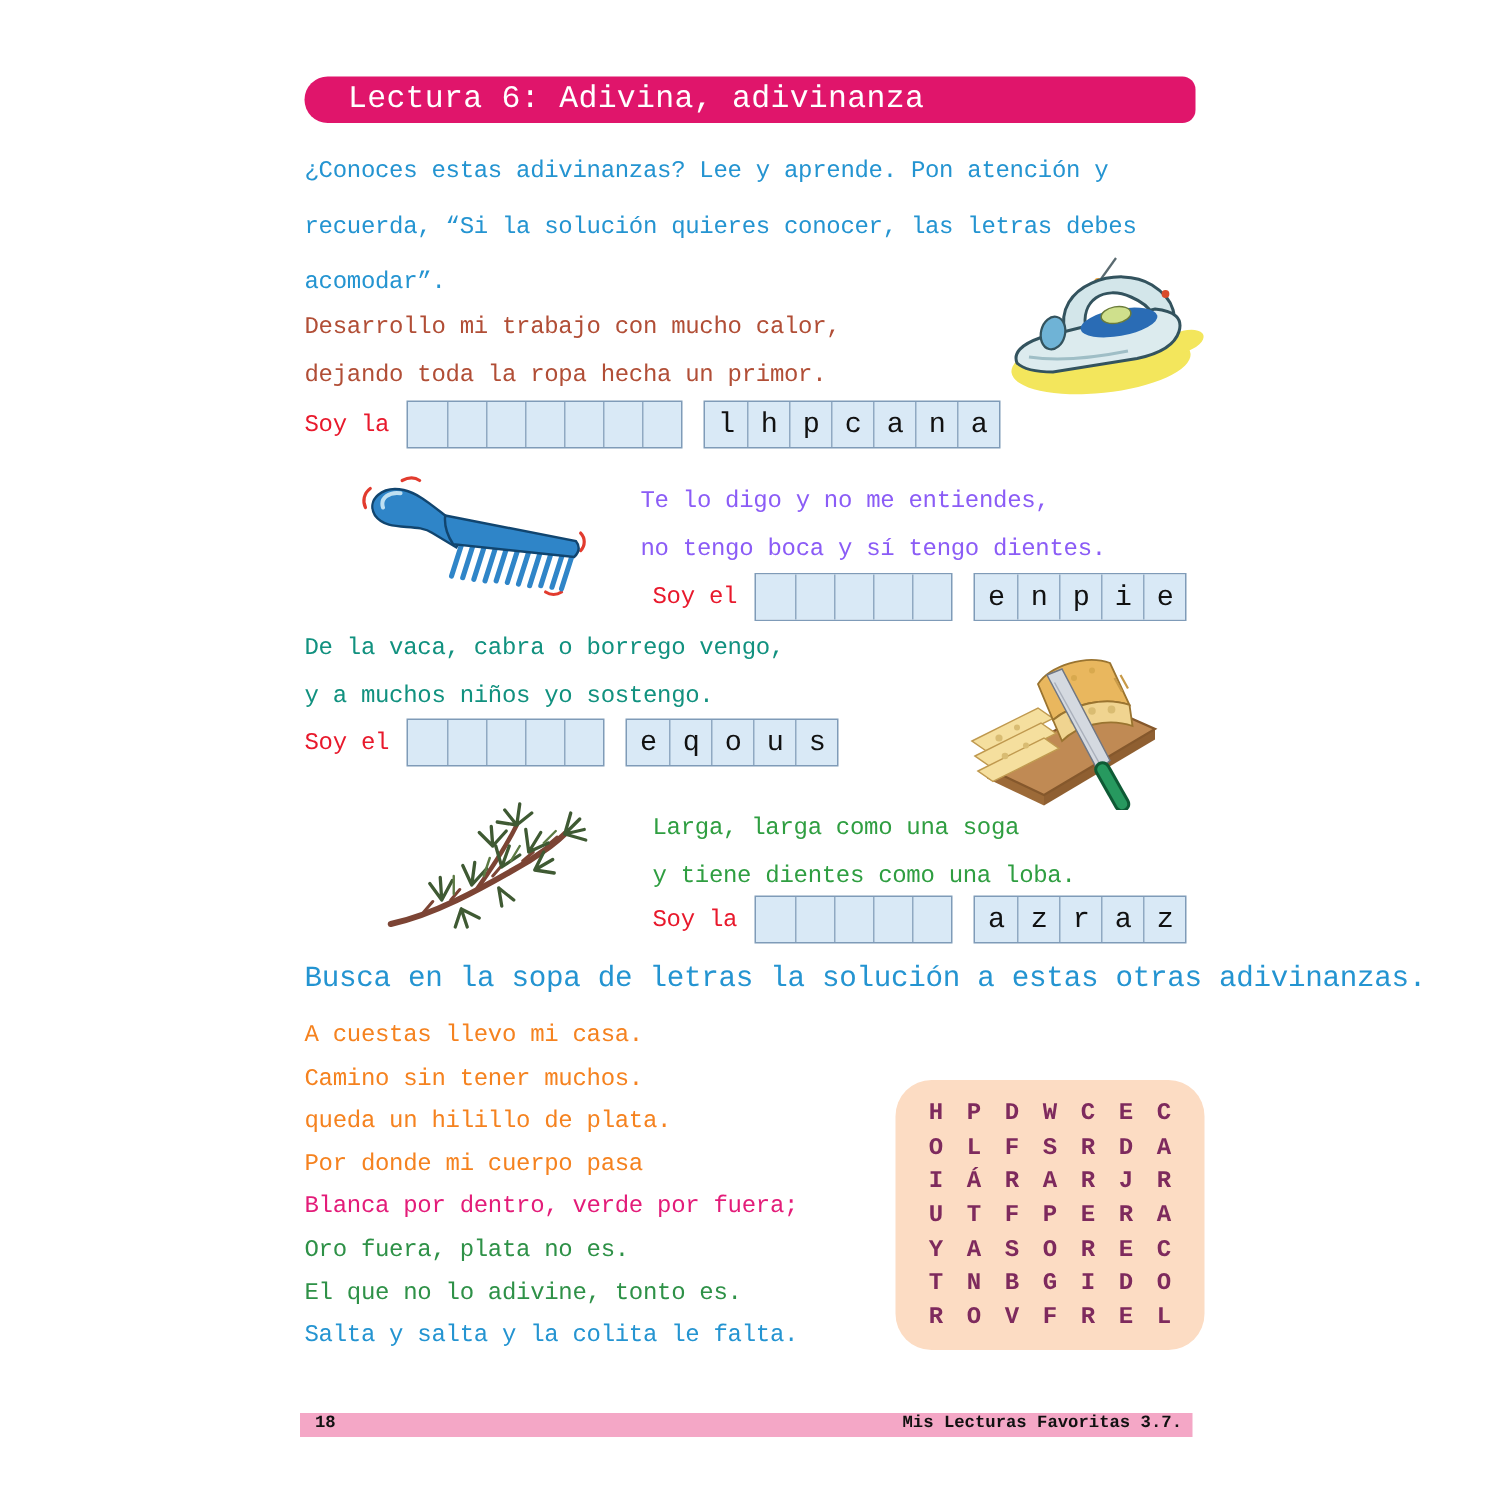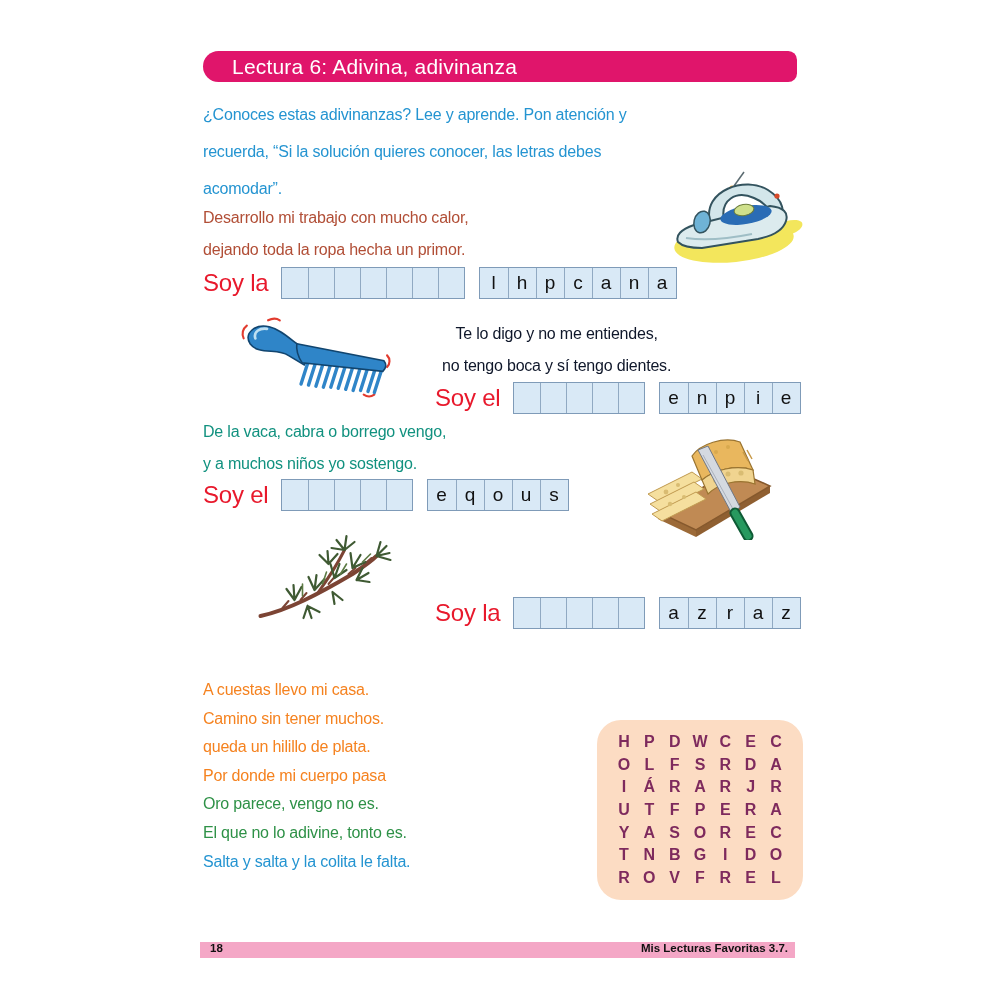--- a/index.html
+++ b/index.html
@@ -1,31 +1,31 @@
 <!DOCTYPE html>
 <html><head>
 <meta charset="utf-8">
 <style>
   html,body{margin:0;padding:0;background:#fff;}
   .page{position:relative;width:1000px;height:1000px;background:#ffffff;overflow:hidden;
-        font-family:Liberation Sans, sans-serif;color:#222;}
+        font-family:Liberation Mono, monospace;color:#222;}
   .banner{position:absolute;left:203px;top:51px;width:594px;height:31px;background:#e0156b;
           border-radius:16px 9px 9px 16px;display:flex;align-items:center;box-sizing:border-box;
           padding-left:29px;}
   .banner span{color:#fff;font-size:21px;letter-spacing:.2px;}
   .bodytxt{font-size:16px;letter-spacing:-0.2px;font-weight:500;}
   .intro{position:absolute;left:203px;top:96px;color:#2494d1;line-height:37px;}
   .r1{position:absolute;left:203px;top:202px;color:#b14e36;line-height:32px;}
-  .r2{position:absolute;left:442px;top:318px;color:#0f172a;line-height:32px;text-align:center;}
+  .r2{position:absolute;left:427px;top:318px;color:#8b5cf6;line-height:32px;}
   .r3{position:absolute;left:203px;top:416px;color:#11917f;line-height:32px;}
   .r4{position:absolute;left:435px;top:536px;color:#2f9e41;line-height:32px;}
   .answer-row{position:absolute;display:flex;align-items:center;height:32px;}
   .ar1{left:203px;top:267px;}  .ar2{left:435px;top:382px;}
   .ar3{left:203px;top:479px;}  .ar4{left:435px;top:597px;}
-  .prefix{color:#e8192c;font-size:24px;letter-spacing:-0.2px;margin-right:12px;white-space:nowrap;}
+  .prefix{color:#e8192c;font-size:16px;letter-spacing:-0.2px;margin-right:12px;white-space:nowrap;}
   .cells{display:flex;margin-right:14px;border:1px solid #7f9bb8;}
   .cell{width:26px;height:30px;background:#d9e9f6;border-left:1px solid #90a9c2;box-sizing:border-box;}
   .cell:first-child{border-left:none;}
   .lcell{width:28px;display:flex;align-items:center;justify-content:center;
          font-size:19px;color:#111;font-weight:500;}
   .instruction{position:absolute;left:203px;top:641px;color:#2494d1;font-size:19.5px;letter-spacing:-0.2px;}
   .list{position:absolute;left:203px;top:676px;line-height:28.6px;}
   .c-orange{color:#f5821f;} .c-magenta{color:#e31c79;} .c-green{color:#2e9147;} .c-blue{color:#2494d1;}
   .ws{position:absolute;left:597px;top:720px;width:206px;height:180px;background:#fcdcc3;
       border-radius:24px;box-sizing:border-box;padding:13px 16px;display:flex;
@@ -201,45 +201,51 @@
       <path d="M76,42 l-9,-9 M76,42 l-1,-13 M76,42 l9,-10"></path>
       <path d="M104,58 l6,-12 M104,58 l12,-7 M104,58 l13,2"></path>
       <path d="M55,84 l-4,12 M55,84 l4,12 M55,84 l12,6"></path>
       <path d="M80,70 l2,12 M80,70 l10,8"></path>
     </g>
     <g stroke="#5c7a44" stroke-width="1.6" stroke-linecap="round" fill="none">
       <path d="M110,40 l8,-8 M88,52 l6,-10 M70,62 l4,-12 M50,74 l0,-12"></path>
     </g>
   </svg>
 
+  <div class="r4 bodytxt">
+    <div>Larga, larga como una soga</div>
+    <div>y tiene dientes como una loba.</div>
+  </div>
   <div class="answer-row ar4">
     <span class="prefix">Soy la</span>
     <div class="cells">
         <span class="cell"></span>
         <span class="cell"></span>
         <span class="cell"></span>
         <span class="cell"></span>
         <span class="cell"></span>
       </div>
     <div class="cells">
         <span class="cell lcell">a</span>
         <span class="cell lcell">z</span>
         <span class="cell lcell">r</span>
         <span class="cell lcell">a</span>
         <span class="cell lcell">z</span>
       </div>
   </div>
 
+  <div class="instruction">Busca en la sopa de letras la solución a estas otras adivinanzas.</div>
 
   <div class="list bodytxt">
       <div class="c-orange">A cuestas llevo mi casa.</div>
       <div class="c-orange">Camino sin tener muchos.</div>
       <div class="c-orange">queda un hilillo de plata.</div>
       <div class="c-orange">Por donde mi cuerpo pasa</div>
-      <div class="c-green">Oro parece, vengo no es.</div>
+      <div class="c-magenta">Blanca por dentro, verde por fuera;</div>
+      <div class="c-green">Oro fuera, plata no es.</div>
       <div class="c-green">El que no lo adivine, tonto es.</div>
       <div class="c-blue">Salta y salta y la colita le falta.</div>
     </div>
 
   <div class="ws">
 
   <div class="ws-row">
         <span class="ws-letter">H</span>
         <span class="ws-letter">P</span>
         <span class="ws-letter">D</span>

